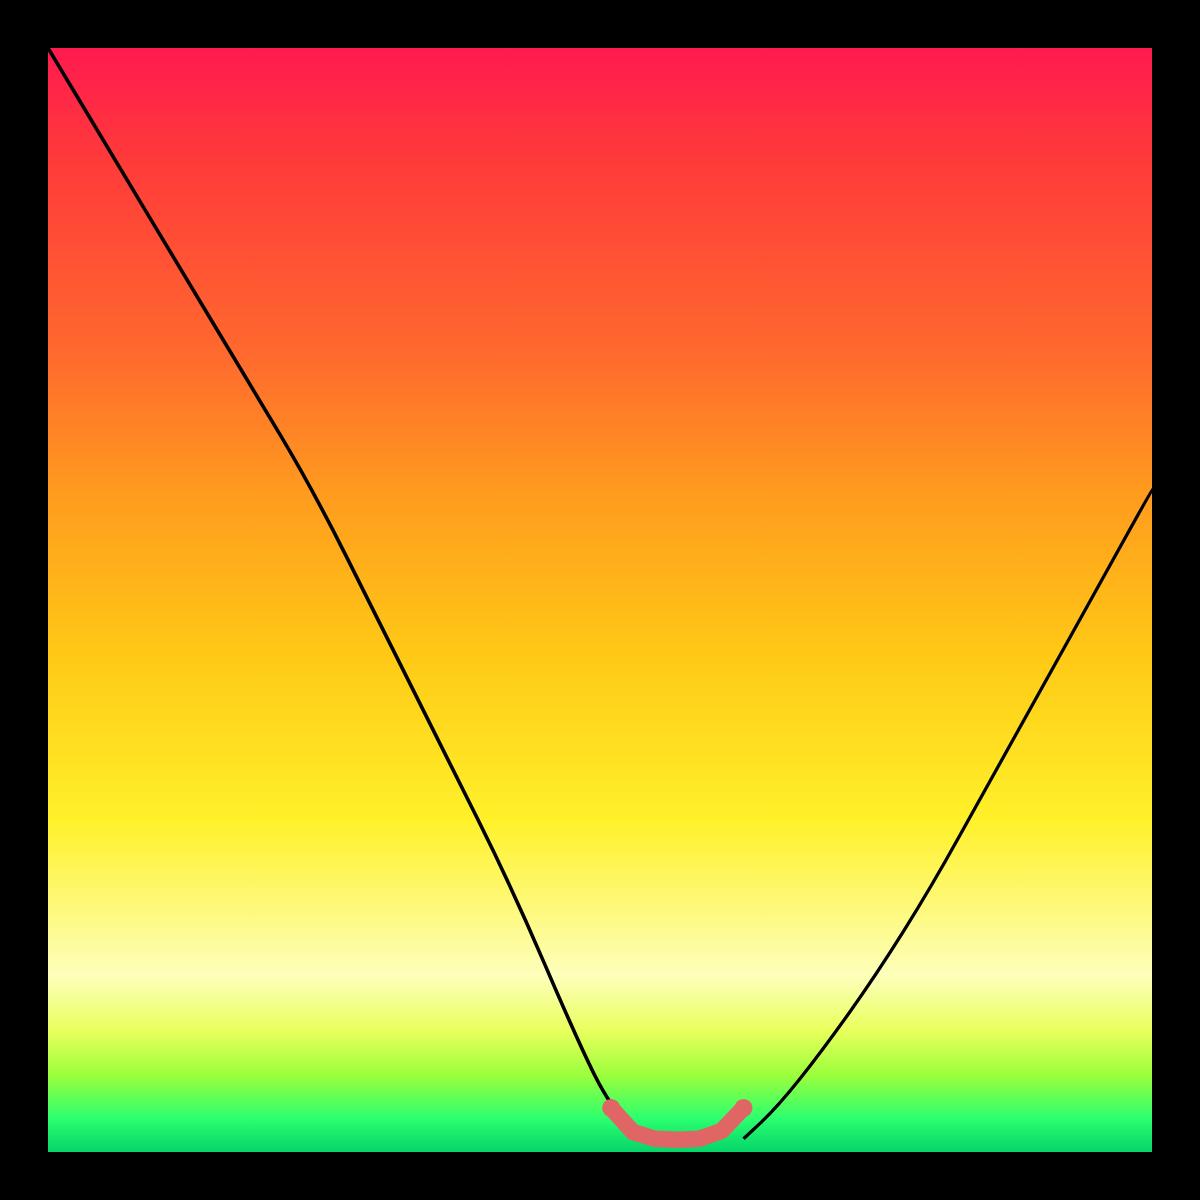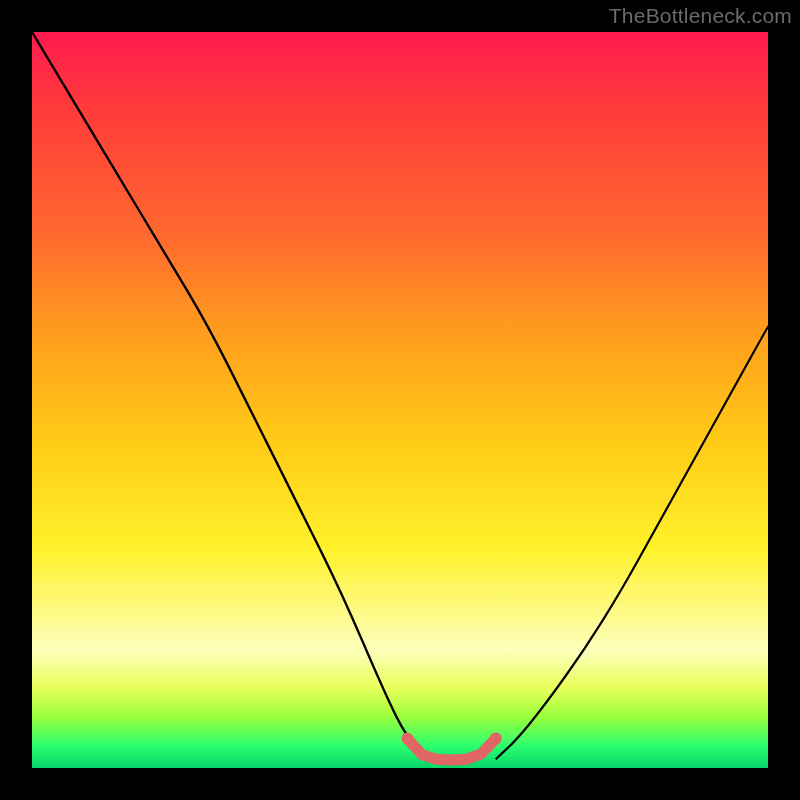--- a/index.html
+++ b/index.html
@@ -66,14 +66,13 @@
         <path fill="none" stroke="#000" stroke-width="2.4" d="M 0.0 0.0 Q 0.0 0.0 22.1 36.8 Q 44.2 73.6 66.2 110.4 Q 88.3 147.2 110.4 184.0 Q 132.5 220.8 154.6 257.6 Q 176.6 294.4 198.7 338.6 Q 220.8 382.7 242.9 426.9 Q 265.0 471.0 287.0 515.2 Q 309.1 559.4 331.2 610.9 Q 353.3 662.4 364.3 684.5 Q 375.4 706.6 386.4 716.9 T 397.4 727.2"></path>
         <path fill="none" stroke="#000" stroke-width="2.2" d="M 463.7 727.2 Q 463.7 727.2 474.7 716.9 Q 485.8 706.6 500.5 688.2 Q 515.2 669.8 533.6 644.0 Q 552.0 618.2 570.4 588.8 Q 588.8 559.4 607.2 526.2 Q 625.6 493.1 644.0 460.0 Q 662.4 426.9 680.8 393.8 Q 699.2 360.6 717.6 327.5 T 736.0 294.4"></path>
         <path fill="none" stroke="#e06666" stroke-width="11" stroke-linecap="round" stroke-linejoin="round" d="M 375.4 706.6 L 390.1 722.8 L 404.8 727.2 L 419.5 727.9 L 434.2 727.2 L 449.0 722.0 L 463.7 706.6"></path>
         <circle cy="706.6" r="6" fill="#e06666" cx="375.4"></circle>
         <circle cy="706.6" r="6" fill="#e06666" cx="463.7"></circle>
       </g>
     </svg>
 
   </div>
 
-  <div class="watermark">TheBottleneck.com</div>
 </div>
 
 </body></html>

